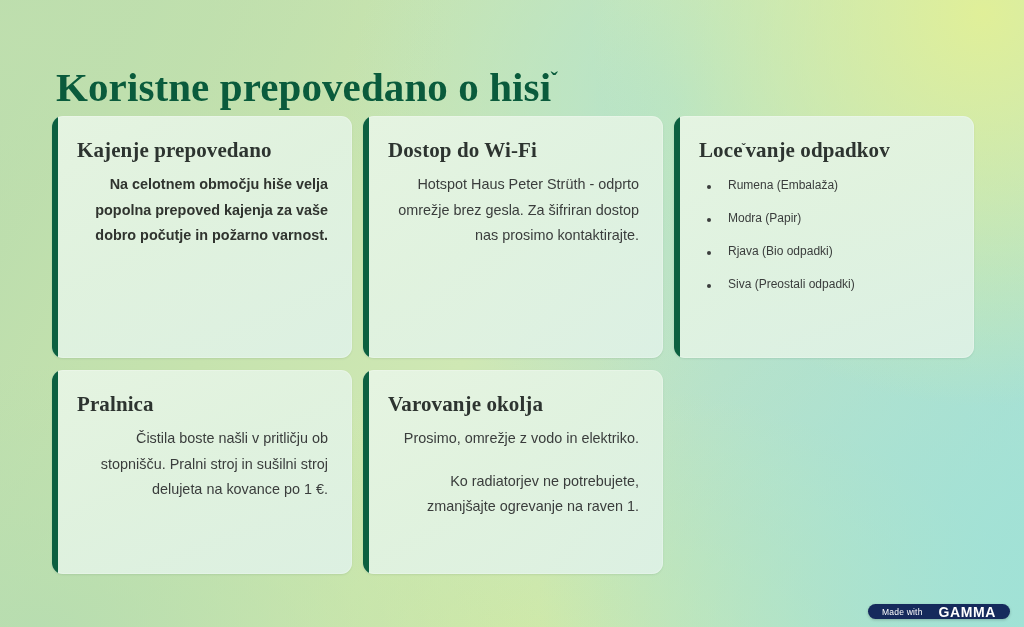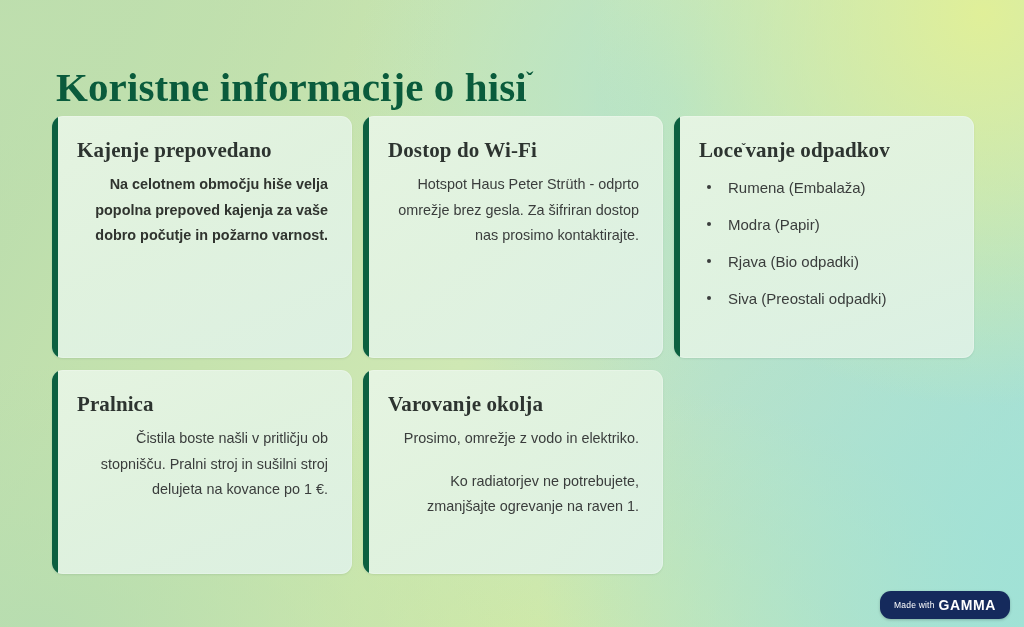--- a/index.html
+++ b/index.html
@@ -114,66 +114,66 @@
   }
 
   .bullet-list {
     list-style: none;
     margin: 14px 0 0 0;
     padding: 0;
   }
   .bullet-list li {
     position: relative;
     padding-left: 29px;
-    font-size: 15px;
+    font-size: 12px;
     line-height: 1.4;
     color: #3a3d3c;
     margin-bottom: 16px;
   }
   .bullet-list li:last-child { margin-bottom: 0; }
   .bullet-list li::before {
     content: "";
     position: absolute;
     left: 8px;
     top: 8px;
     width: 4px;
     height: 4px;
     border-radius: 50%;
     background: #3a3d3c;
   }
 
   #gamma-badge {
     position: absolute;
     right: 14px;
     bottom: 8px;
-    height: 28px;
+    height: 15px;
     padding: 0 14px;
     border-radius: 11px;
     background: #152a5c;
     color: #ffffff;
     font-size: 8.5px;
     display: flex;
     align-items: center;
-    gap: 4px;
+    gap: 16px;
     letter-spacing: 0.2px;
     box-shadow: 0 1px 3px rgba(0,0,0,0.22);
     justify-content: center;
   }
   #gamma-badge .brand {
     font-weight: 700;
     letter-spacing: 0.6px;
     font-size: 14px;
   }
 </style>
 </head>
 <body>
 
 <div id="slide">
 
-  <h1 id="page-title"><span>Koristne informacije o hisi</span><span class="caron">ˇ</span></h1>
+  <h1 id="page-title"><span>Koristne prepovedano o hisi</span><span class="caron">ˇ</span></h1>
 
   <div id="card-grid">
 
     <div class="card strong">
       <h2 class="card-title">Kajenje prepovedano</h2>
       <p class="card-body">Na celotnem območju hiše velja popolna prepoved kajenja za vaše dobro počutje in požarno varnost.</p>
     </div>
 
     <div class="card">
       <h2 class="card-title">Dostop do Wi-Fi</h2>

